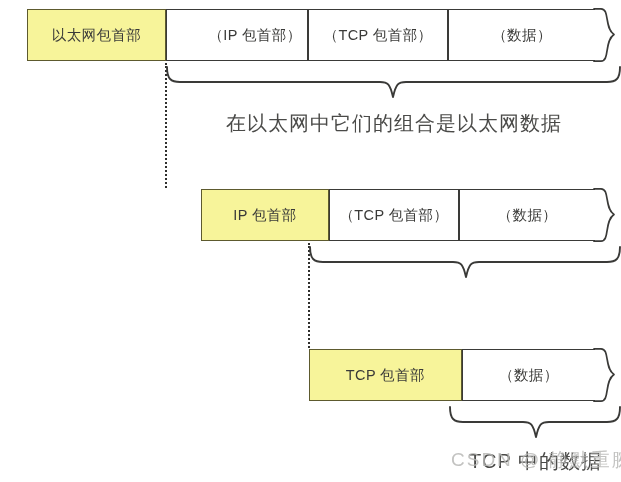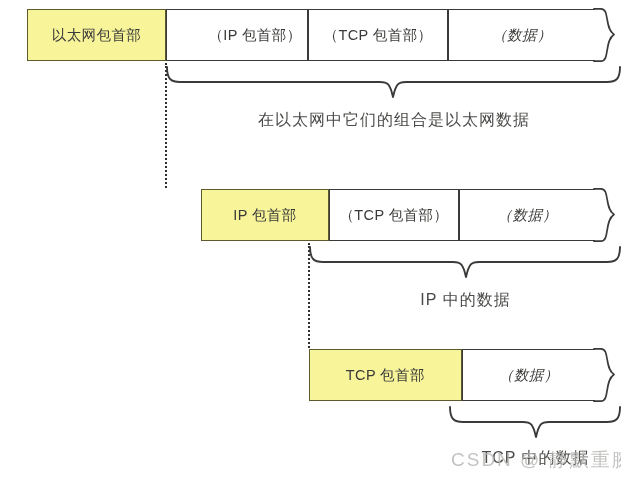--- a/index.html
+++ b/index.html
@@ -45,21 +45,20 @@
     border-left-width: 1.6px;
   }
   .cell.header {
     background: #f7f49a;
     border-color: #5d5a2e;
     border-top-width: 1.6px;
     border-bottom-width: 1.6px;
   }
   .cell.last {
     border-right-width: 0;
-    font-style: italic;
   }
 
   
   .row-cap {
     position: relative;
     width: 26px;
     height: 52px;
     flex: 0 0 26px;
   }
   .row-cap svg {
@@ -71,21 +70,21 @@
 
   
   .hbrace {
     position: absolute;
   }
   .hbrace svg { display: block; overflow: visible; }
 
   
   .brace-caption {
     position: absolute;
-    font-size: 16px;
+    font-size: 20px;
     color: #4a4a48;
     letter-spacing: 1px;
     white-space: nowrap;
     text-align: center;
   }
 
   
   .dotted-connector {
     position: absolute;
     width: 0;
@@ -157,21 +156,20 @@
 
   <div class="dotted-connector" style="left:308px; top:243px; height:105px;"></div>
 
   <div class="hbrace" style="left:309px; top:246px;">
     <svg width="313" height="34" viewBox="0 0 313 34">
       <path d="M1,1 C1,13 5,16 14,16 H144 C152,16 154,18 157,31
                C160,18 162,16 170,16 H298 C307,16 311,13 311,1" fill="none" stroke="#3a3a38" stroke-width="1.9" stroke-linecap="round" stroke-linejoin="round"></path>
     </svg>
   </div>
 
-  <div class="brace-caption" style="left:309px; top:290px; width:313px;">IP 中的数据</div>
 
   <div class="packet-row" id="row3" style="left:309px; top:349px; width:312px;">
     <div class="cell header first" style="width:168px;">
       <span>TCP 包首部</span>
     </div>
     <div class="cell last" style="width:147px;">
       <span>（数据）</span>
     </div>
     <div class="row-cap">
       <svg width="28" height="54" viewBox="0 0 28 54">

